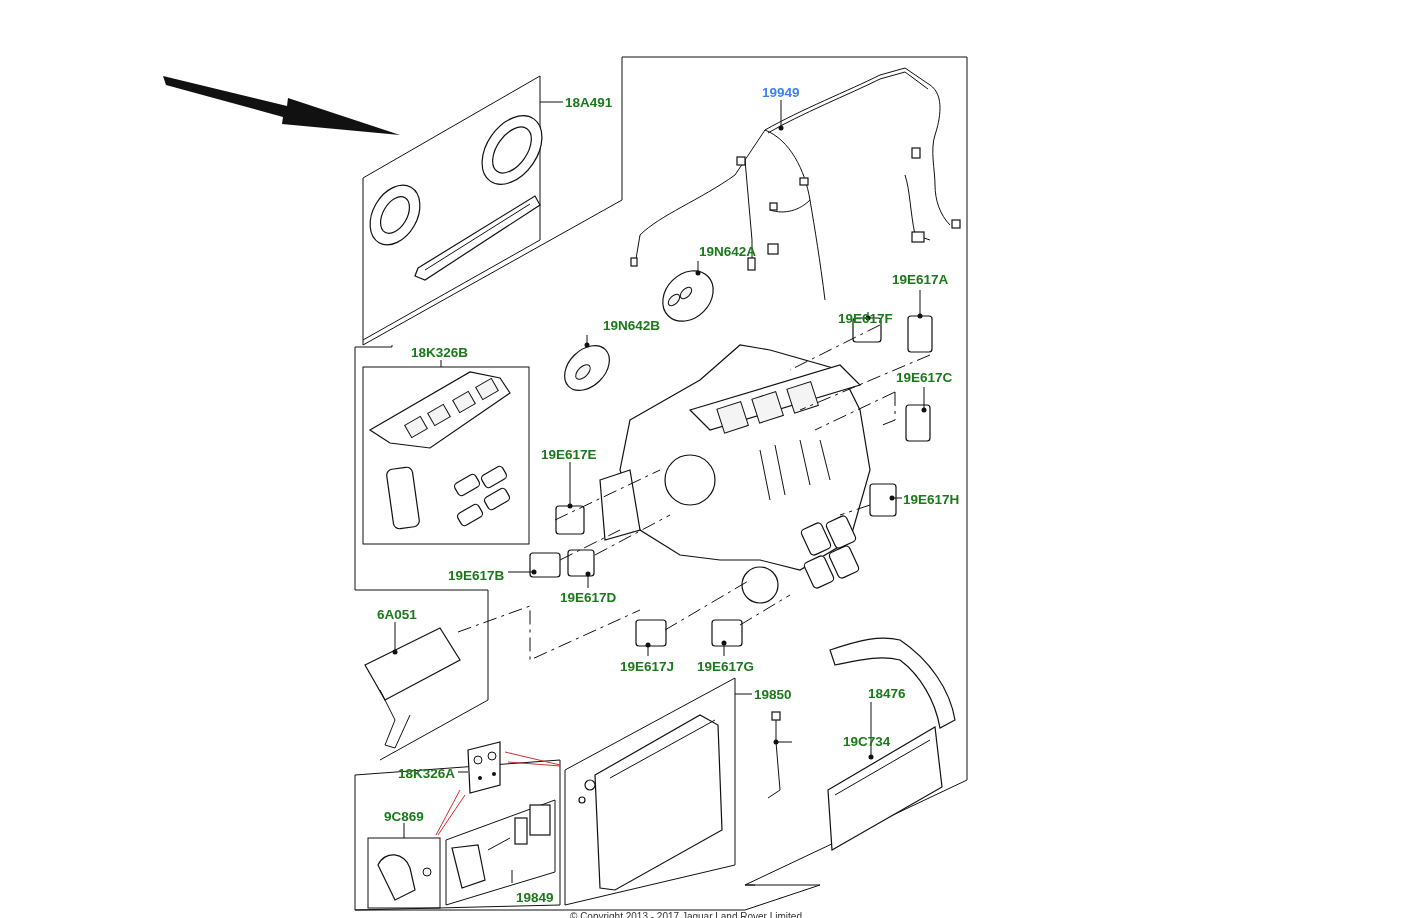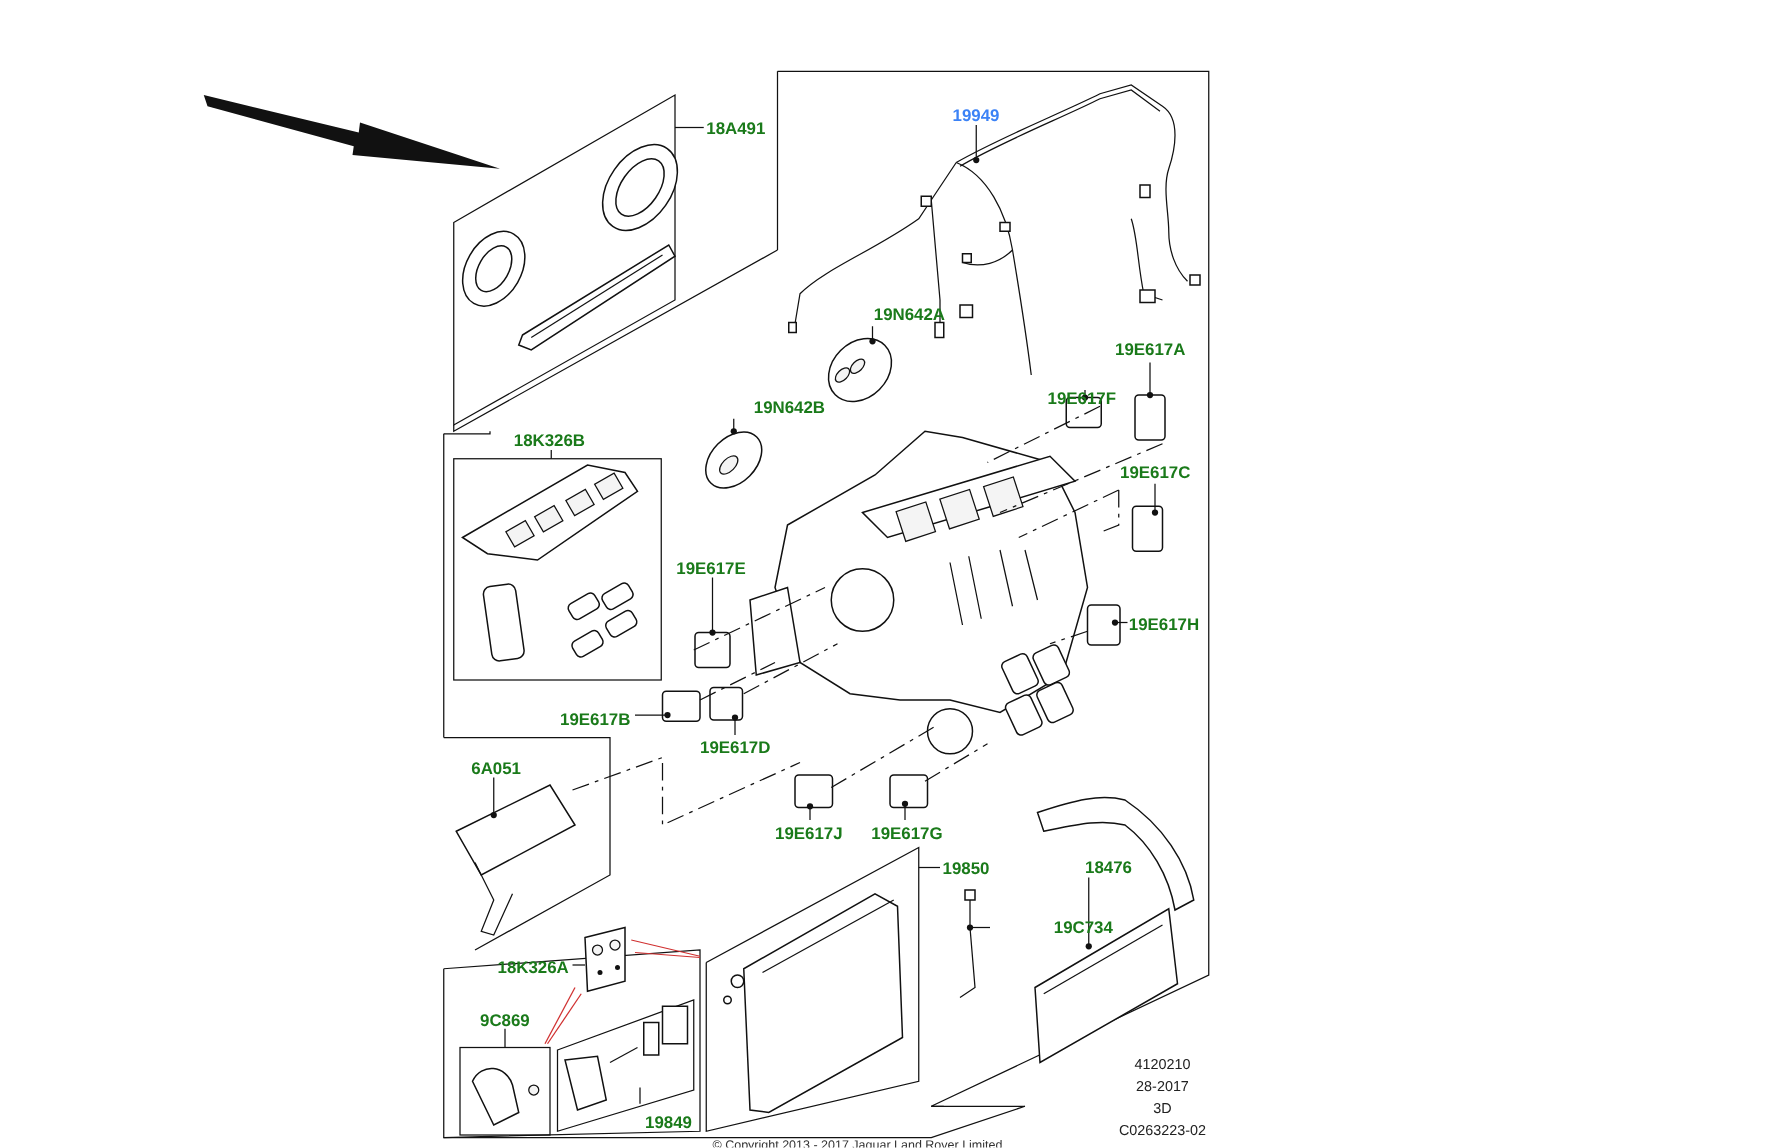--- a/index.html
+++ b/index.html
@@ -245,21 +245,15 @@
 <span class="lbl" style="left:697px;top:660px;">19E617G</span>
 <span class="lbl" style="left:754px;top:688px;">19850</span>
 <span class="lbl" style="left:856px;top:687px;margin-left:12px;">18476</span>
 <span class="lbl" style="left:795px;top:735px;margin-left:48px;">19C734</span>
 <span class="lbl" style="left:398px;top:767px;">18K326A</span>
 <span class="lbl" style="left:384px;top:810px;">9C869</span>
 <span class="lbl" style="left:495px;top:891px;margin-left:21px;">19849</span>
 <span class="lbl blue" style="left:820px;top:918px;margin-left:22px;">18D283</span>
 
 
-<div class="meta" style="left:875px;top:844px;">
-  <div>4120210</div>
-  <div>28-2017</div>
-  <div>3D</div>
-  <div>C0263223-02</div>
-</div>
 
 <div class="copy" style="left:570px;top:911px;">© Copyright 2013 - 2017 Jaguar Land Rover Limited</div>
 </div>
 
 </body></html>

